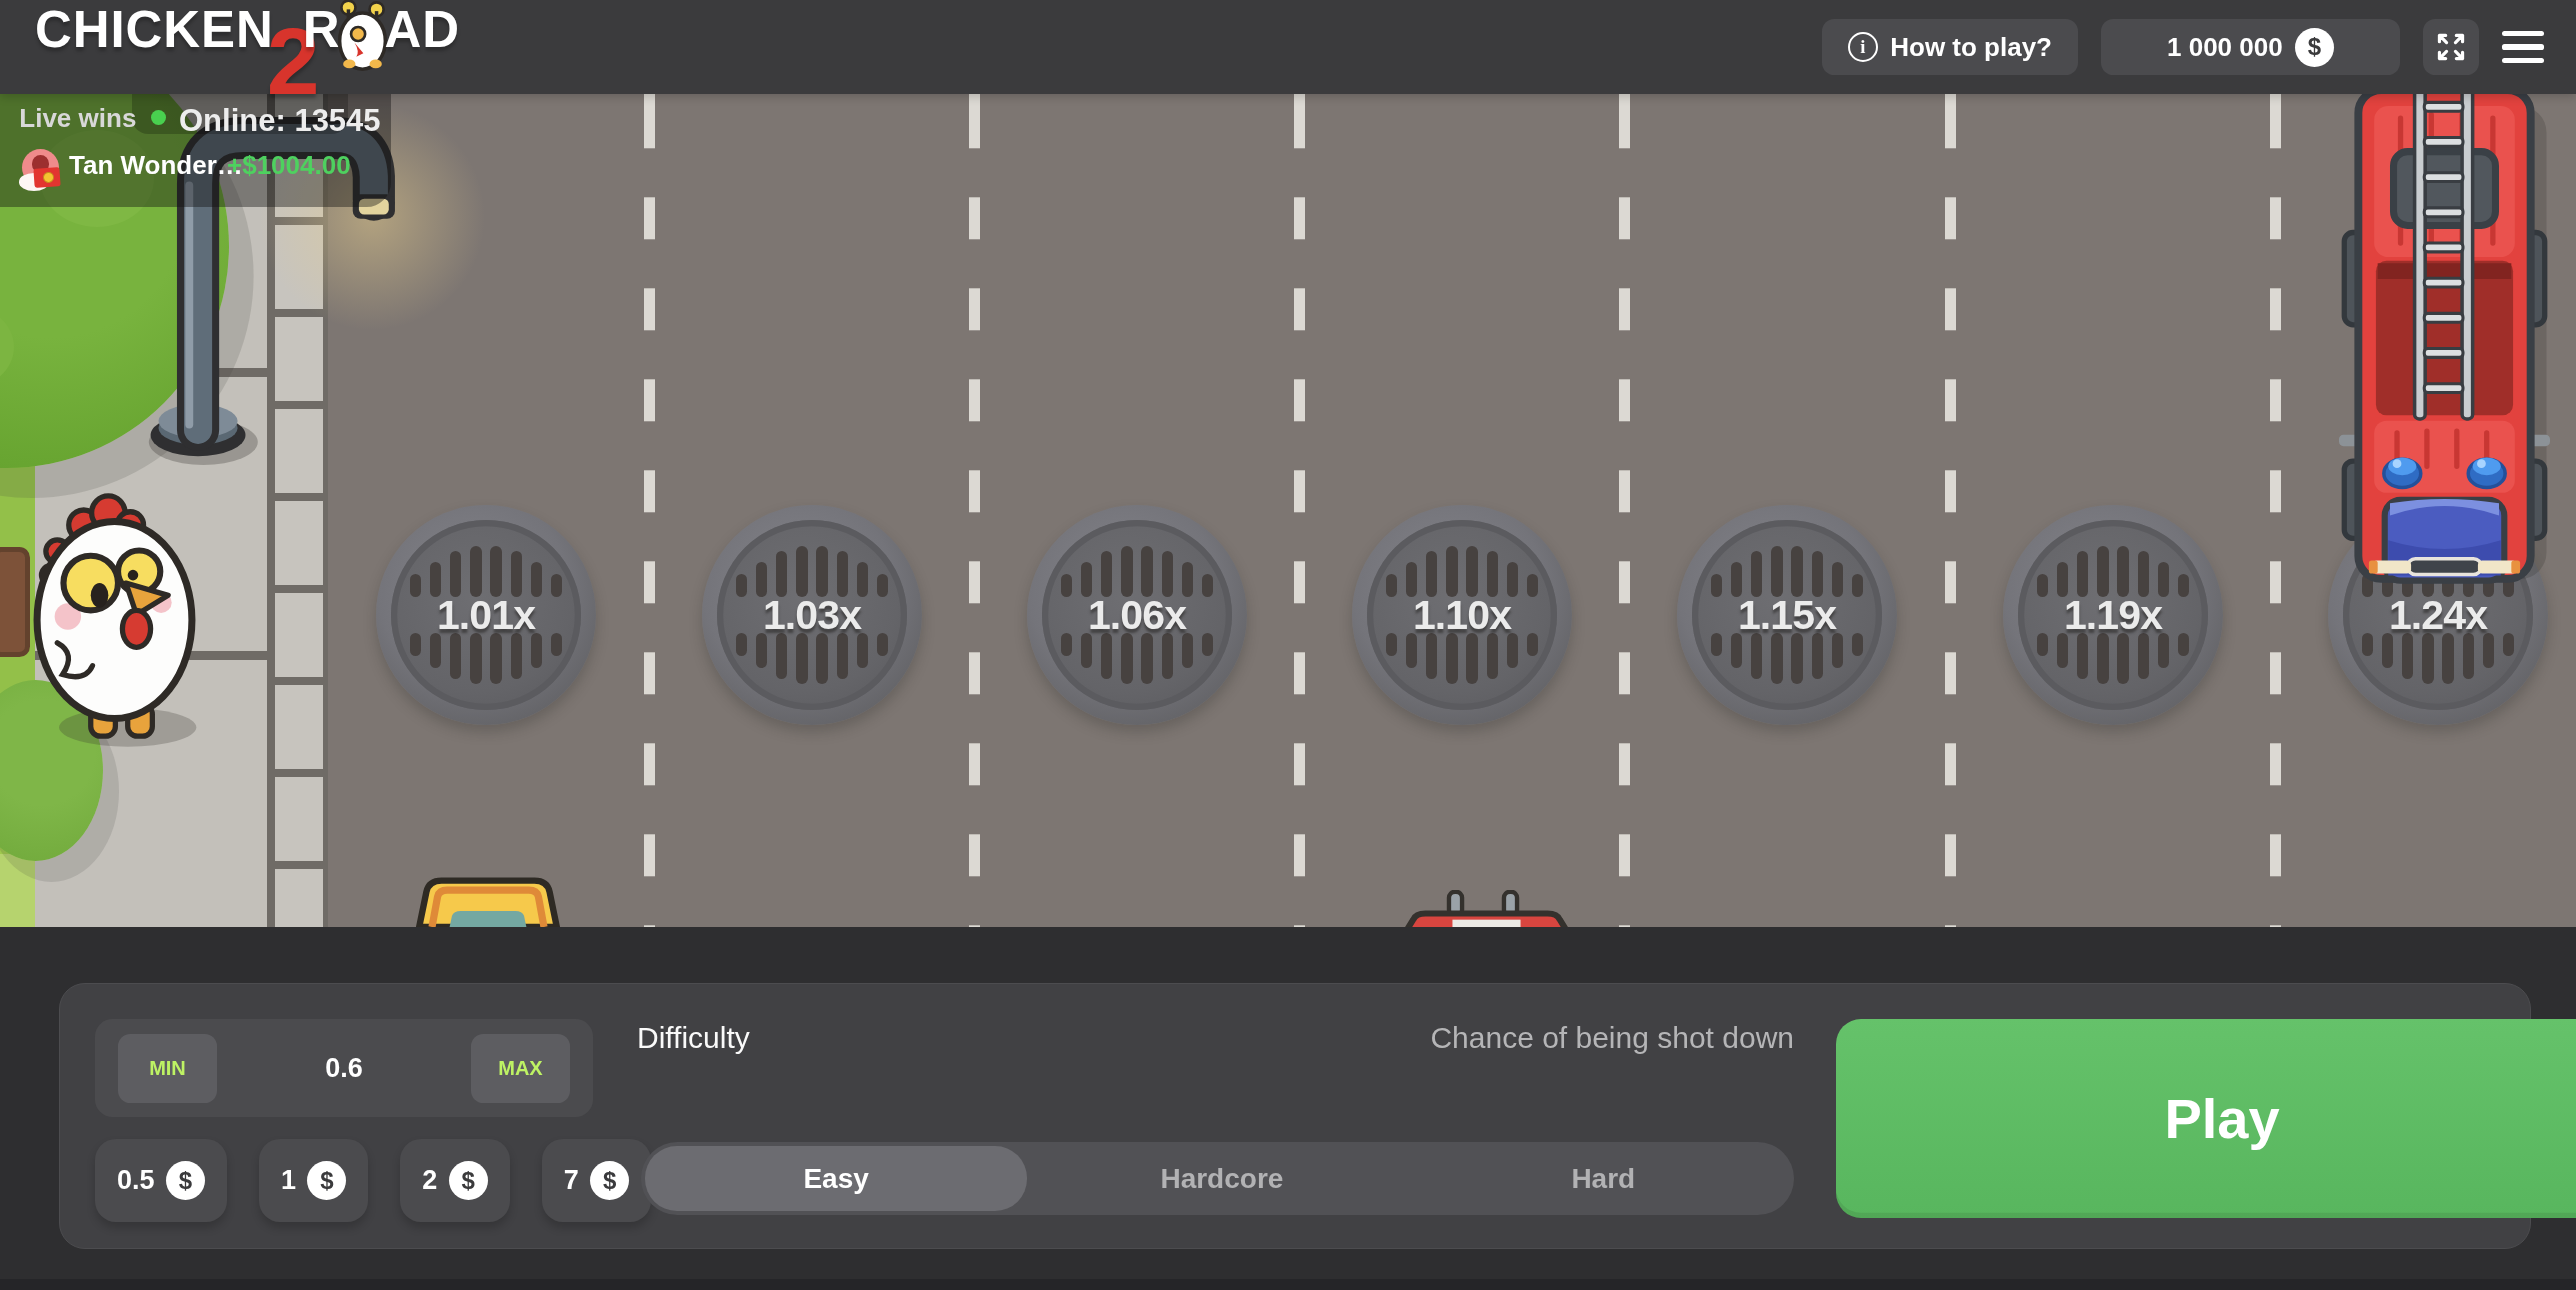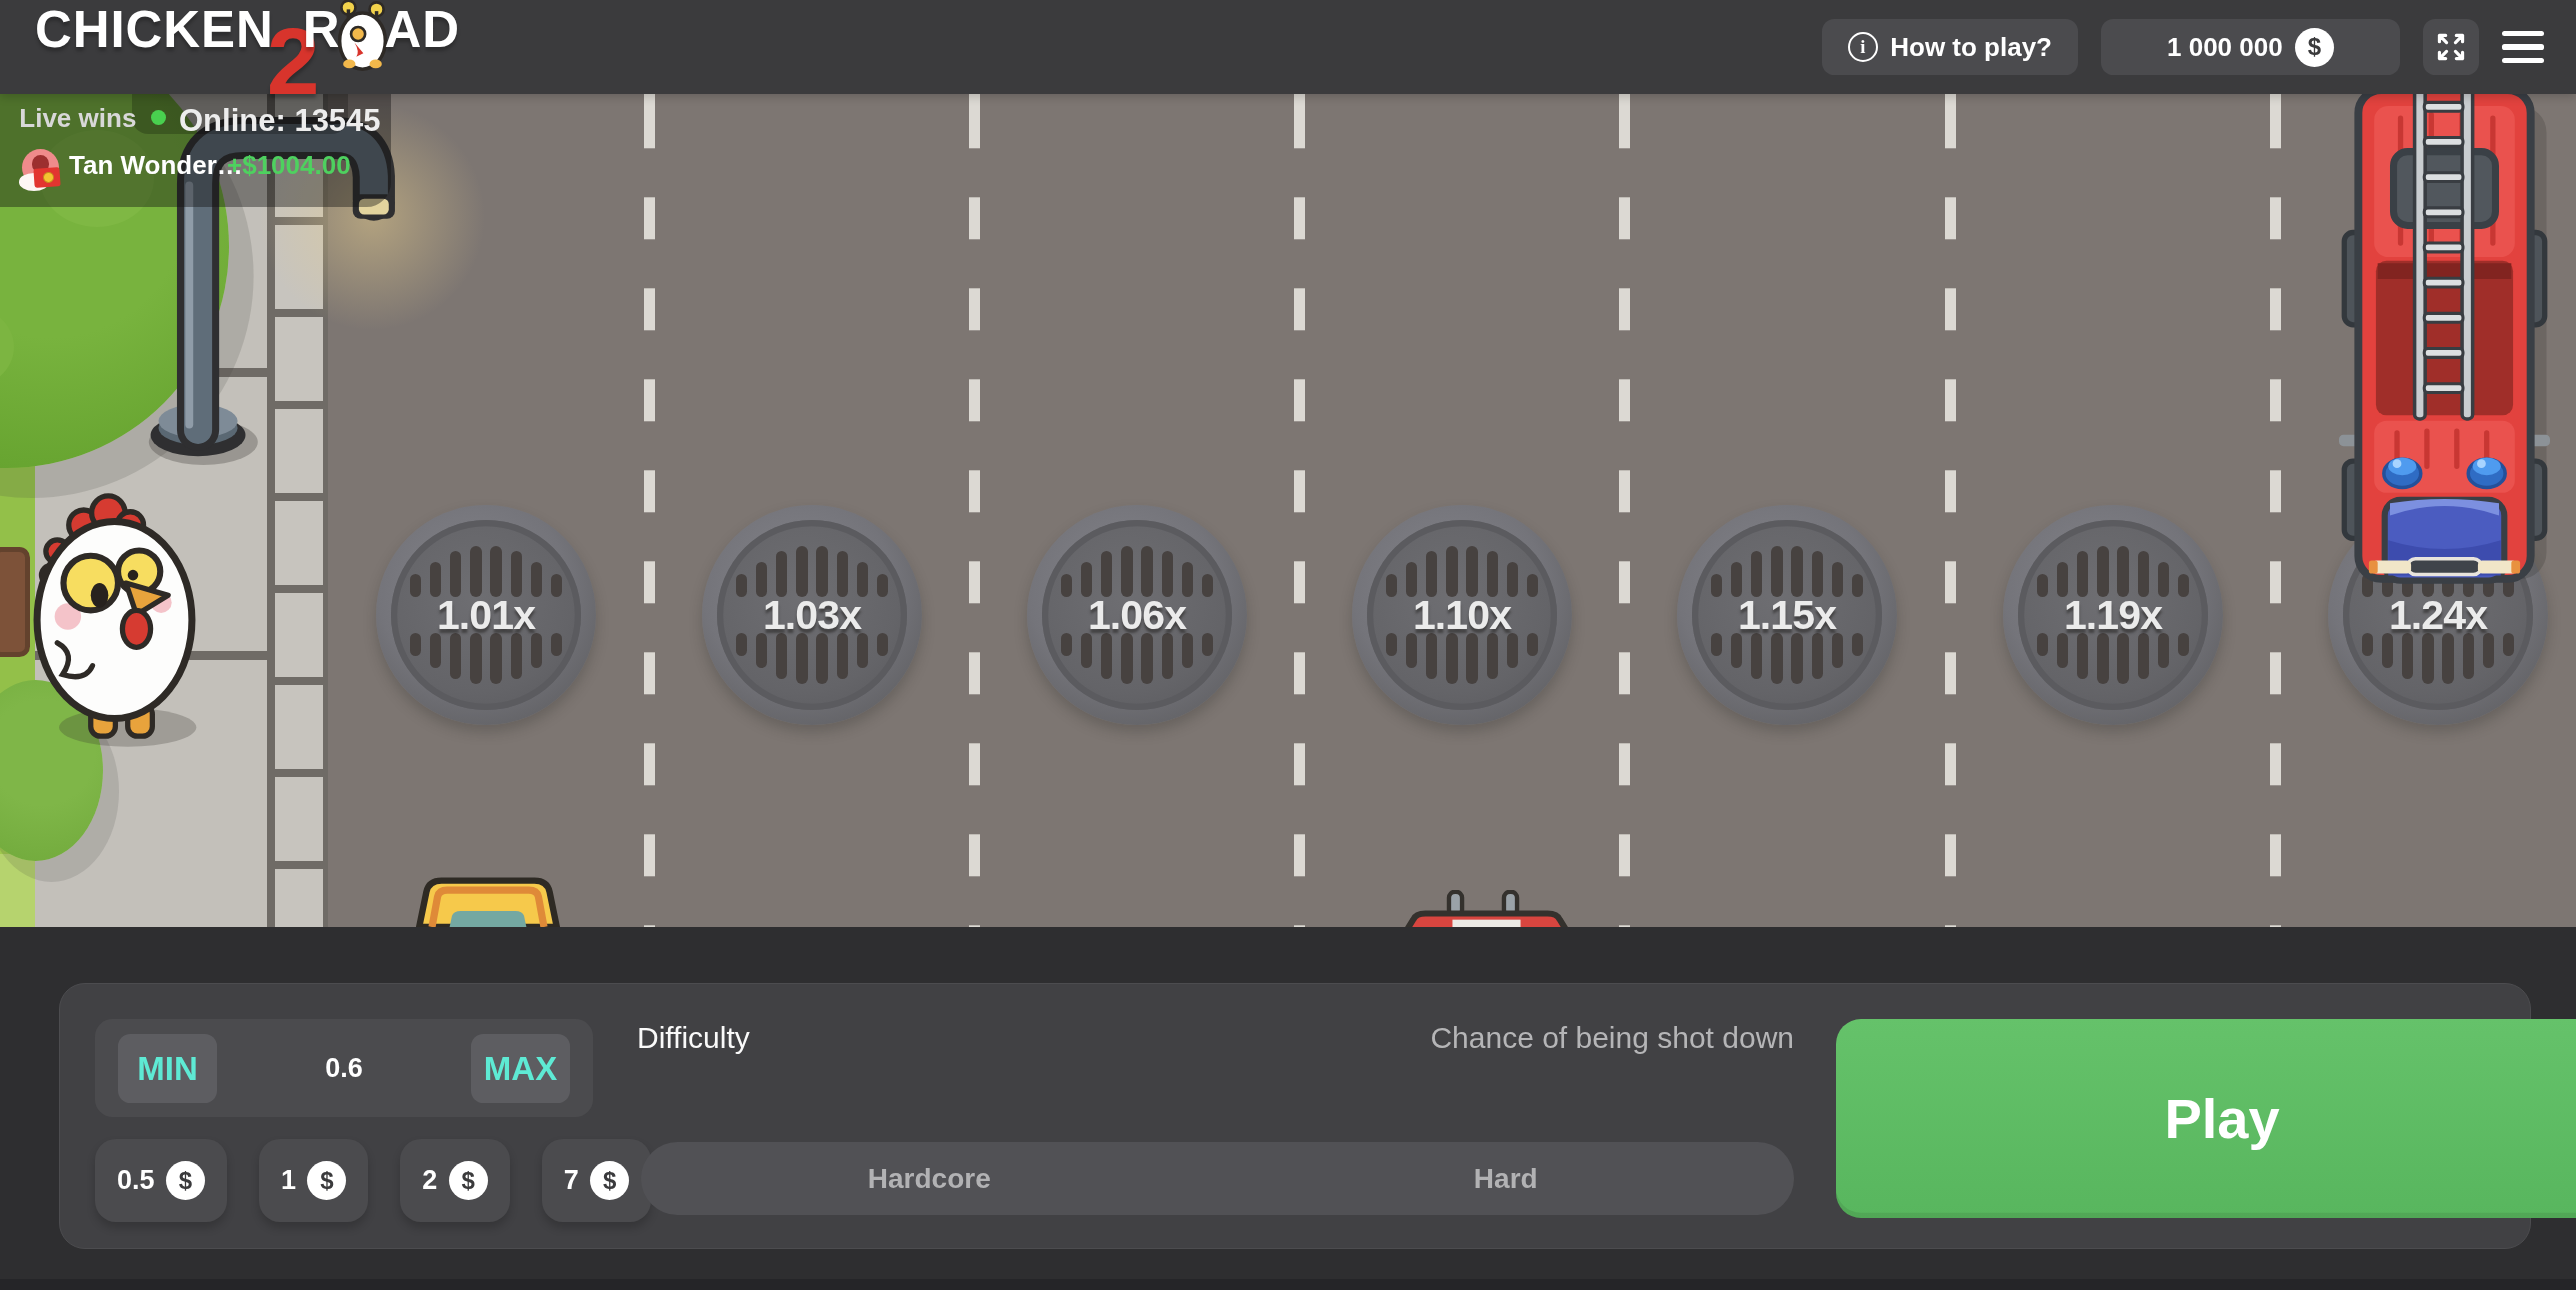--- a/index.html
+++ b/index.html
@@ -119,21 +119,21 @@
   
   .panel { position:absolute; left:0; top:928px; width:2576px; height:363px;
            background:#2e2e30; }
   .panel-strip { position:absolute; left:0; bottom:0; width:100%; height:12.3px;
                  background:#252528; }
   .container { position:absolute; left:59px; top:55px; width:2472px; height:266px;
                background:#414144; border-radius:26px; border:0.9px solid #4c4c4f; }
   .bet-box { position:absolute; left:35px; top:35px; width:498px; height:98px;
              background:#4b4b4e; border-radius:17.6px; }
   .minmax { position:absolute; top:15px; width:99px; height:69px; background:#5d5d61;
-            border:none; border-radius:12.3px; color:#5eead4; font-size:33px; font-weight:700;
+            border:none; border-radius:12.3px; color:#bef264; font-size:20px; font-weight:700;
             font-family:inherit; cursor:pointer; }
   .minmax.min { left:23px; } .minmax.max { right:23px; }
   .bet-value { position:absolute; inset:0; display:flex; align-items:center;
                justify-content:center; color:#fff; font-size:27px; font-weight:700;
                cursor:text; }
   .chips { position:absolute; left:35px; top:155px; display:flex; gap:32px; }
   .chip { height:83px; background:#4b4b4e; border:none; border-radius:21px;
           display:flex; align-items:center; gap:11.4px; padding:0 22px; color:#fff;
           font-size:27px; font-weight:700; font-family:Liberation Sans, sans-serif; cursor:pointer;
           box-shadow:0 5.3px 8.8px rgba(0,0,0,.18); }
@@ -546,20 +546,21 @@
               <span>$</span>
             </span>
           </button>
         </div>
 
       <div class="diff-label">Difficulty</div>
       <div class="chance-label">Chance of being shot down</div>
 
       <div class="tabs">
 
+          <button class="tab active">Easy</button>
 
 
           <button class="tab">Hardcore</button>
 
           <button class="tab">Hard</button>
         </div>
 
       <button class="play-btn">Play</button>
     </div>
     <div class="panel-strip"></div>

